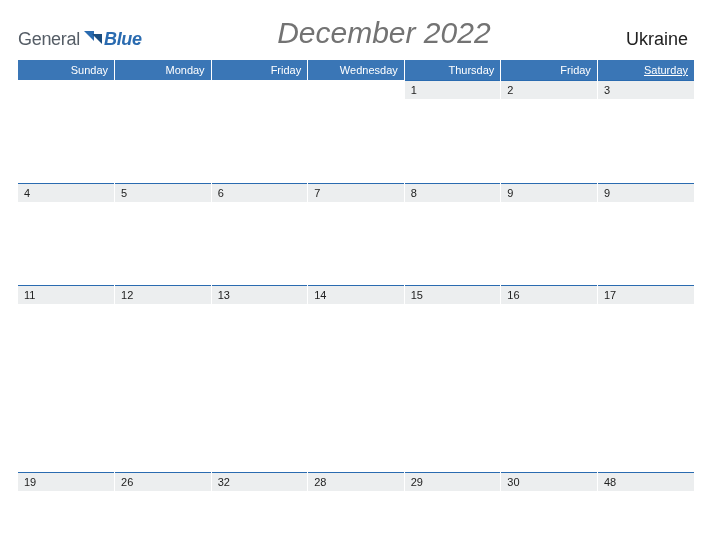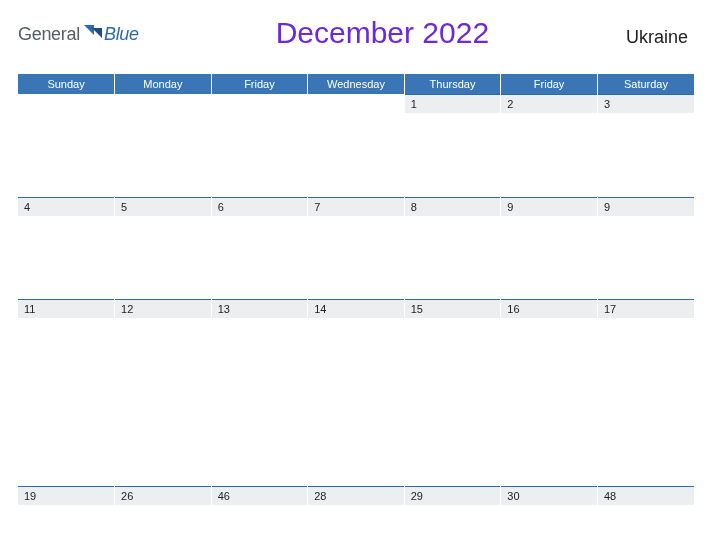--- a/index.html
+++ b/index.html
@@ -6,63 +6,64 @@
   body {
     width: 712px;
     height: 550px;
     background: #fff;
     font-family: Arial, Helvetica, sans-serif;
     padding: 14px 18px;
     color: #222;
   }
   .header {
     display: flex;
-    align-items: center;
+    align-items: flex-end;
     justify-content: space-between;
-    margin-bottom: 24px;
+    margin-bottom: 10px;
     gap: 11px;
   }
   .logo {
     display: flex;
     align-items: center;
     gap: 2px;
     padding-top: 4px;
   }
   .logo-general { font-size: 18px; font-weight: 400; color: #555d66; letter-spacing: -0.3px; }
-  .logo-blue { font-size: 18px; font-weight: 400; font-style: italic; color: #2a6bb0; letter-spacing: -0.3px; }
+  .logo-blue { font-size: 18px; font-weight: 700; font-style: italic; color: #2a6bb0; letter-spacing: -0.3px; }
   .logo-icon { display: inline-block; margin-left: 2px; }
   .title {
     font-size: 30px;
     font-weight: 400;
-    color: #6d28d9;
+    color: #737373;
     text-align: center;
     flex: 1;
     padding-top: 2px;
+    font-style: italic;
   }
   .region {
     font-size: 18px;
     color: #222;
     padding-top: 10px;
     padding-right: 6px;
   }
   .calendar {
     width: 100%;
     border-collapse: collapse;
     table-layout: fixed;
   }
   .calendar th {
     background: #3a76b6;
     color: #fff;
     font-size: 11px;
     font-weight: 400;
-    text-align: center;
+    text-align: right;
     padding: 4px 6px;
     border-right: 1px solid #fff;
   }
-  .calendar th:last-child { border-right: none; }
+  .calendar th:last-child { border-right: none; text-decoration: underline; }
   .calendar td {
     height: 84px;
     vertical-align: top;
     padding: 0;
   }
   .daynum-row td {
     height: auto;
     background: #eceeef;
     border-top: 1px solid #2a6bb0;
     font-size: 11px;
@@ -169,21 +170,21 @@
         <td></td>
         <td></td>
         <td></td>
         <td></td>
         <td></td>
       </tr>
 
     <tr class="daynum-row">
       <td>19</td>
       <td>26</td>
-      <td>46</td>
+      <td>32</td>
       <td>28</td>
       <td>29</td>
       <td>30</td>
       <td>48</td>
     </tr>
     <tr class="body-row">
         <td></td>
         <td></td>
         <td></td>
         <td></td>

